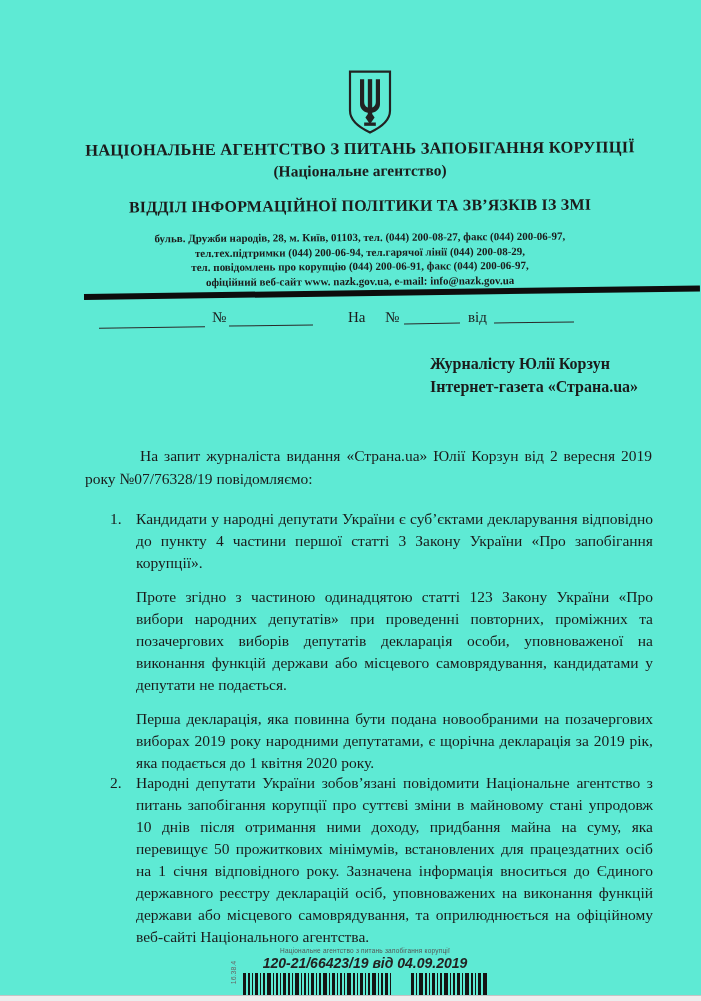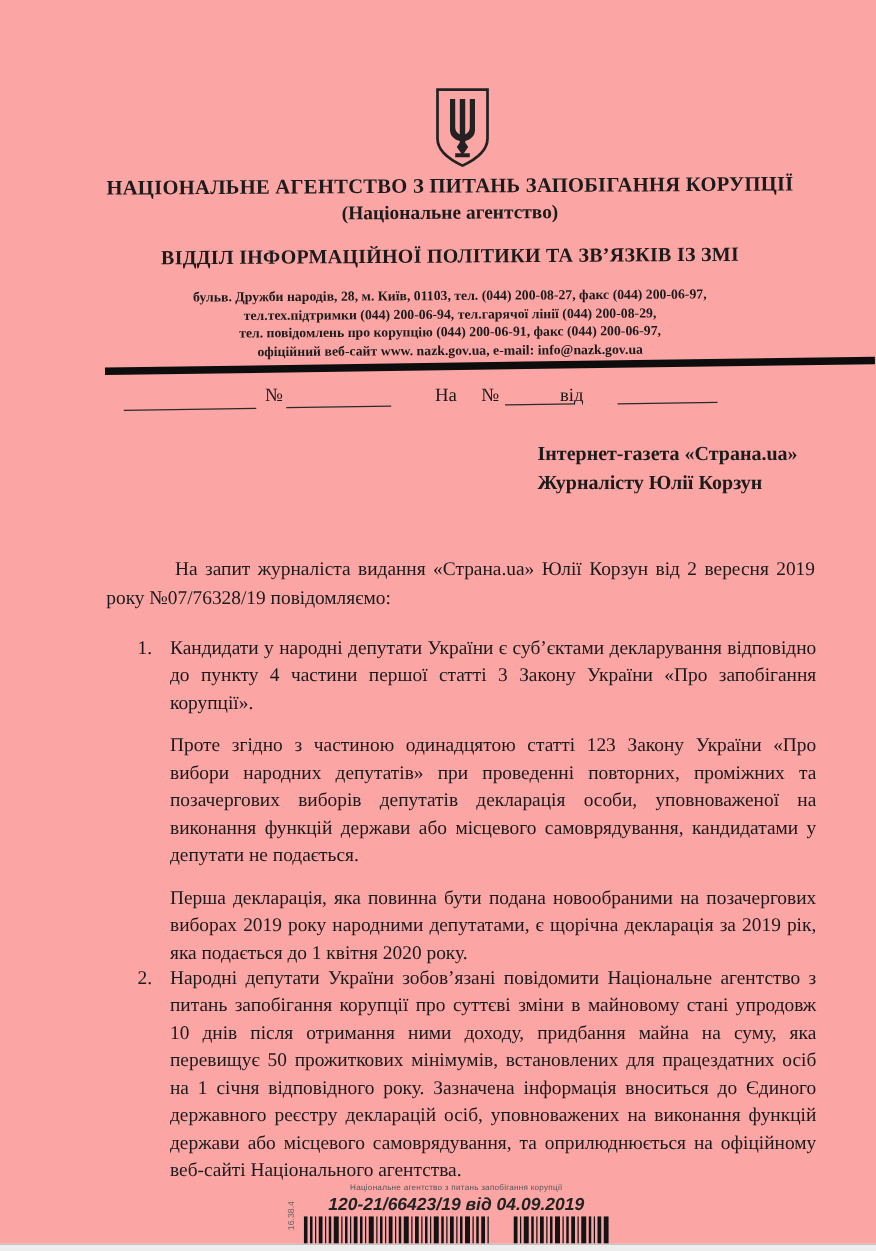--- a/index.html
+++ b/index.html
@@ -1,19 +1,19 @@
 <!DOCTYPE html>
 <html lang="uk"><head>
 <meta charset="utf-8">
 <style>
   html,body{margin:0;padding:0;background:#ffffff;}
   .page{
     position:relative;
     width:701px;height:1001px;
-    background:#fca5a5;
+    background:#5eead4;
     overflow:hidden;
     color:#1b1b1b;
     font-family:"Liberation Serif", serif;
   }
   
   .emblem{position:absolute;left:345px;top:69px;width:50px;height:67px;}
   .head-center{position:absolute;left:45px;width:630px;text-align:center;transform:rotate(-0.35deg);}
   .agency-title{top:139px;font-size:16.5px;font-weight:bold;letter-spacing:.2px;}
   .agency-subtitle{top:162px;font-size:15.5px;font-weight:bold;}
   .dept-title{top:197px;font-size:16px;font-weight:bold;letter-spacing:.2px;}
@@ -91,26 +91,26 @@
   </div>
 
   <div class="divider"></div>
 
   <span class="ref-line" style="left:99px;top:327px;width:106px;transform:rotate(-0.8deg);"></span>
   <span class="ref-label" style="left:212px;">№</span>
   <span class="ref-line" style="left:229px;top:325px;width:84px;transform:rotate(-0.8deg);"></span>
   <span class="ref-label" style="left:348px;">На</span>
   <span class="ref-label" style="left:385px;">№</span>
   <span class="ref-line" style="left:404px;top:323px;width:56px;transform:rotate(-0.8deg);"></span>
-  <span class="ref-label" style="left:448px;">від</span>
+  <span class="ref-label" style="left:468px;">від</span>
   <span class="ref-line" style="left:494px;top:322px;width:80px;transform:rotate(-0.8deg);"></span>
 
   <div class="recipient">
+    <div>Журналісту Юлії Корзун</div>
     <div>Інтернет-газета «Страна.ua»</div>
-    <div>Журналісту Юлії Корзун</div>
   </div>
 
   <div class="intro">На запит журналіста видання «Страна.ua» Юлії Корзун від 2 вересня 2019 року №07/76328/19 повідомляємо:</div>
 
   <div class="list-item item-1">
     <div class="item-num">1.</div>
     <div class="item-body">
       <p class="para">Кандидати у народні депутати України є суб’єктами декларування відповідно до пункту 4 частини першої статті 3 Закону України «Про запобігання корупції».</p>
       <p class="para" style="margin-top:12px;">Проте згідно з частиною одинадцятою статті 123 Закону України «Про вибори народних депутатів» при проведенні повторних, проміжних та позачергових виборів депутатів декларація особи, уповноваженої на виконання функцій держави або місцевого самоврядування, кандидатами у депутати не подається.</p>
       <p class="para" style="margin-top:12px;">Перша декларація, яка повинна бути подана новообраними на позачергових виборах 2019 року народними депутатами, є щорічна декларація за 2019 рік, яка подається до 1 квітня 2020 року.</p>

